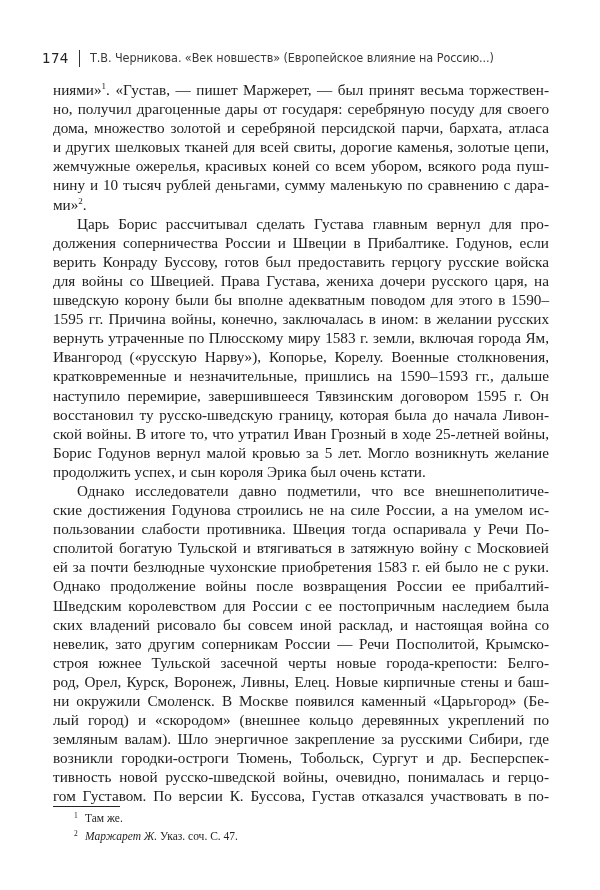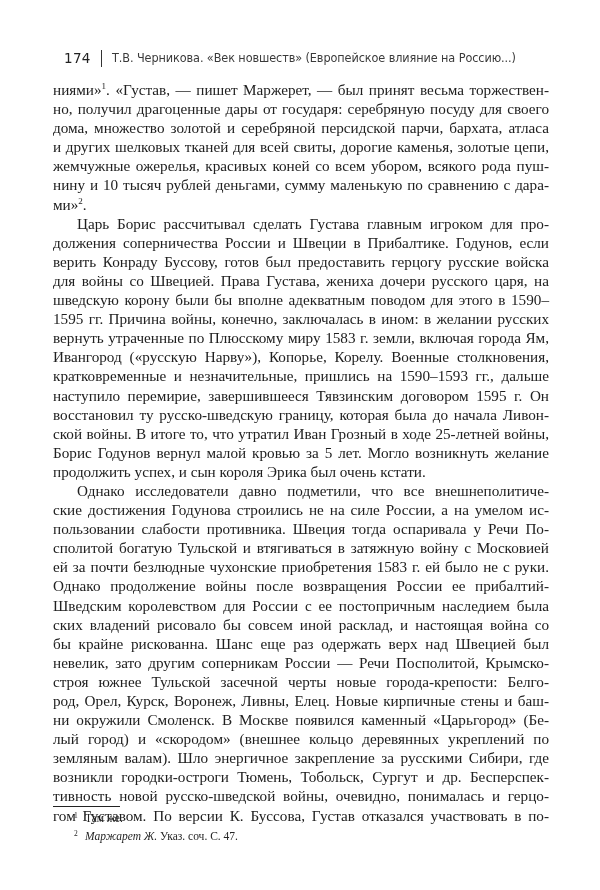--- a/index.html
+++ b/index.html
@@ -9,21 +9,21 @@
     }
     body {
       width: 600px;
       height: 890px;
       position: relative;
       overflow: hidden;
       color: #1e1e1e;
     }
     .running-head {
       position: absolute;
-      left: 64px;
+      left: 42px;
       top: 48px;
       width: 500px;
       height: 20px;
       display: flex;
       align-items: center;
       font-family: "DejaVu Sans", sans-serif;
       font-size: 12.5px;
       color: #2a2a2a;
       white-space: nowrap;
     }
@@ -125,21 +125,21 @@
 <main class="text-block">
 
   <span class="line"><span>ниями»</span><sup>1</sup><span>. «Густав, — пишет Маржерет, — был принят весьма торжествен-</span></span>
   <span class="line">но, получил драгоценные дары от государя: серебряную посуду для своего</span>
   <span class="line">дома, множество золотой и серебряной персидской парчи, бархата, атласа</span>
   <span class="line">и других шелковых тканей для всей свиты, дорогие каменья, золотые цепи,</span>
   <span class="line">жемчужные ожерелья, красивых коней со всем убором, всякого рода пуш-</span>
   <span class="line">нину и 10 тысяч рублей деньгами, сумму маленькую по сравнению с дара-</span>
   <span class="line last"><span>ми»</span><sup>2</sup><span>.</span></span>
 
-  <span class="line indent">Царь Борис рассчитывал сделать Густава главным игроком для про-</span>
+  <span class="line indent">Царь Борис рассчитывал сделать Густава главным вернул для про-</span>
   <span class="line">должения соперничества России и Швеции в Прибалтике. Годунов, если</span>
   <span class="line">верить Конраду Буссову, готов был предоставить герцогу русские войска</span>
   <span class="line">для войны со Швецией. Права Густава, жениха дочери русского царя, на</span>
   <span class="line">шведскую корону были бы вполне адекватным поводом для этого в 1590–</span>
   <span class="line">1595 гг. Причина войны, конечно, заключалась в ином: в желании русских</span>
   <span class="line">вернуть утраченные по Плюсскому миру 1583 г. земли, включая города Ям,</span>
   <span class="line">Ивангород («русскую Нарву»), Копорье, Корелу. Военные столкновения,</span>
   <span class="line">кратковременные и незначительные, пришлись на 1590–1593 гг., дальше</span>
   <span class="line">наступило перемирие, завершившееся Тявзинским договором 1595 г. Он</span>
   <span class="line">восстановил ту русско-шведскую границу, которая была до начала Ливон-</span>
@@ -148,21 +148,20 @@
   <span class="line last">продолжить успех, и сын короля Эрика был очень кстати.</span>
 
   <span class="line indent">Однако исследователи давно подметили, что все внешнеполитиче-</span>
   <span class="line">ские достижения Годунова строились не на силе России, а на умелом ис-</span>
   <span class="line">пользовании слабости противника. Швеция тогда оспаривала у Речи По-</span>
   <span class="line">сполитой богатую Тульской и втягиваться в затяжную войну с Московией</span>
   <span class="line">ей за почти безлюдные чухонские приобретения 1583 г. ей было не с руки.</span>
   <span class="line">Однако продолжение войны после возвращения России ее прибалтий-</span>
   <span class="line">Шведским королевством для России с ее постопричным наследием была</span>
   <span class="line">ских владений рисовало бы совсем иной расклад, и настоящая война со</span>
-  <span class="line">бы крайне рискованна. Шанс еще раз одержать верх над Швецией был</span>
   <span class="line">невелик, зато другим соперникам России — Речи Посполитой, Крымско-</span>
   <span class="line">строя южнее Тульской засечной черты новые города-крепости: Белго-</span>
   <span class="line">род, Орел, Курск, Воронеж, Ливны, Елец. Новые кирпичные стены и баш-</span>
   <span class="line">ни окружили Смоленск. В Москве появился каменный «Царьгород» (Бе-</span>
   <span class="line">лый город) и «скородом» (внешнее кольцо деревянных укреплений по</span>
   <span class="line">земляным валам). Шло энергичное закрепление за русскими Сибири, где</span>
   <span class="line">возникли городки-остроги Тюмень, Тобольск, Сургут и др. Бесперспек-</span>
   <span class="line">тивность новой русско-шведской войны, очевидно, понималась и герцо-</span>
   <span class="line">гом Густавом. По версии К. Буссова, Густав отказался участвовать в по-</span>
 </main>

